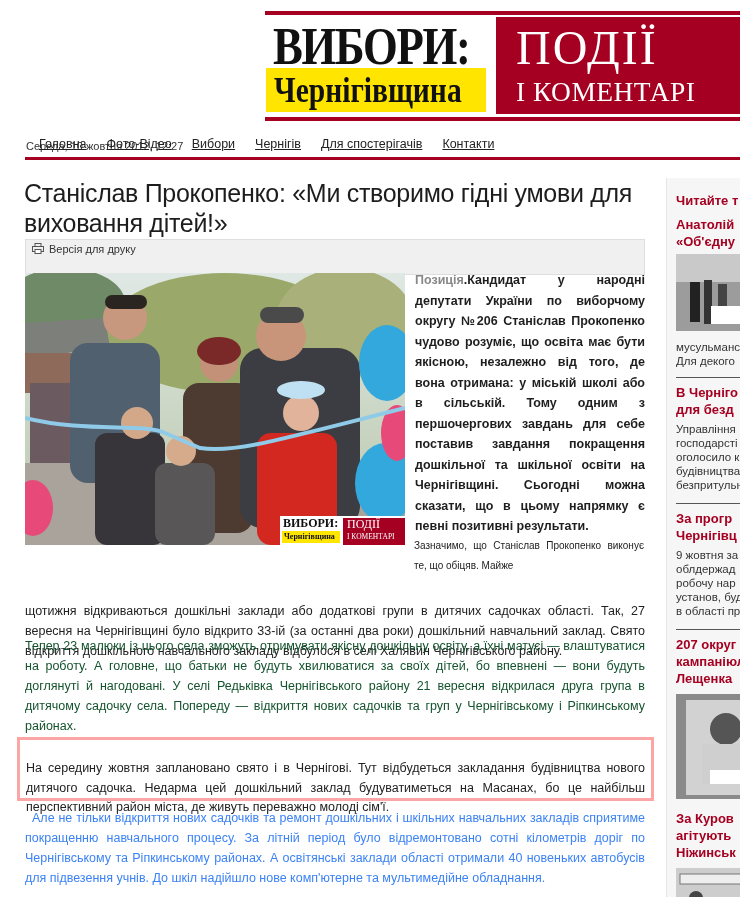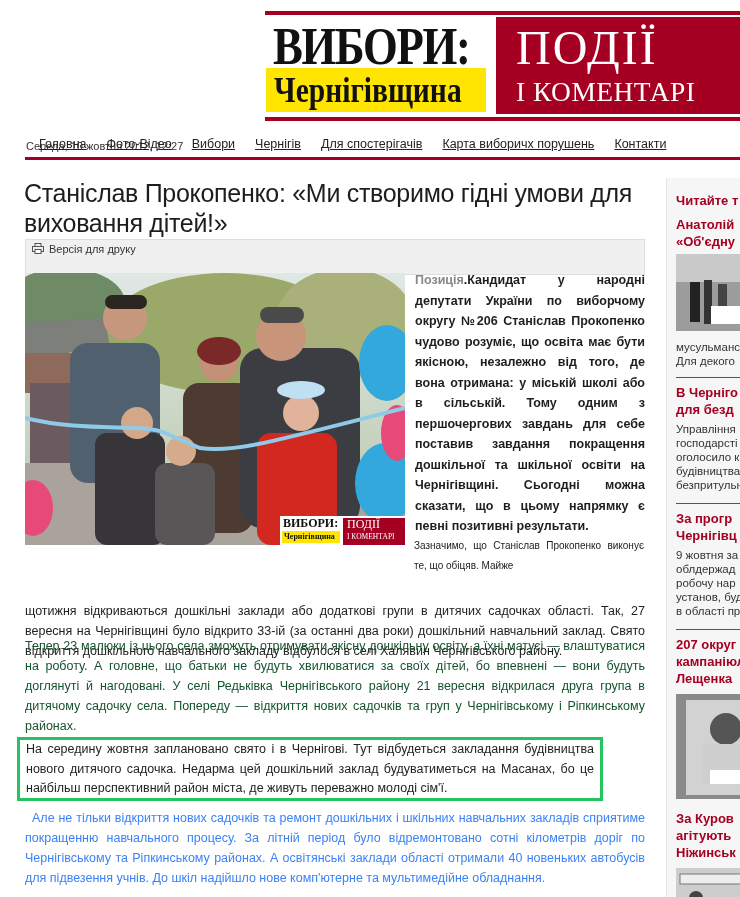--- a/index.html
+++ b/index.html
@@ -30,21 +30,21 @@
   .printbar .picon { display: inline-block; width: 12px; height: 11px; vertical-align: -1px; margin-right: 5px; }
 
   .photo { position: absolute; left: 25px; top: 273px; width: 380px; height: 272px; overflow: hidden; background: #8aa080; }
 
   .lead { position: absolute; left: 415px; top: 270px; width: 230px; font-size: 12.5px; line-height: 20.5px; font-weight: bold; text-align: justify; color: #1e1e1e; }
   .lead .tag { color: #888; }
 
   .p-zaz { position: absolute; left: 414px; top: 536px; width: 230px; font-size: 10px; line-height: 20px; text-align: justify; color: #222; }
   .p-cont { position: absolute; left: 25px; top: 576px; width: 620px; font-size: 12.5px; line-height: 20px; text-align: justify; color: #222; margin-top: 25px; }
   .p2 { position: absolute; left: 25px; top: 636px; width: 620px; font-size: 12.5px; line-height: 20px; text-align: justify; color: #14532d; }
-  .highlight { position: absolute; left: 17px; top: 737px; width: 586px; height: 64px; border: 3px solid #22c55e; padding: 0 6px; }
+  .highlight { position: absolute; left: 17px; top: 737px; width: 637px; height: 64px; border: 3px solid #fca5a5; padding: 19px 6px; }
   .highlight p { font-size: 12.5px; line-height: 19.5px; text-align: justify; color: #222; }
   .p4 { position: absolute; left: 25px; top: 808px; width: 620px; font-size: 12.5px; line-height: 20px; text-align: justify; color: #3b82f6; text-indent: 7px; }
 
   
   .sidebar { position: absolute; left: 666px; top: 178px; width: 90px; height: 730px; background: #f6f6f6; border-left: 1px solid #e6e6e6; overflow: hidden; }
   .sidebar .head { position: absolute; left: 9px; top: 15px; font-size: 13px; font-weight: bold; color: #a50021; white-space: nowrap; }
   .sb-item { position: absolute; left: 9px; width: 200px; }
   .sb-item h4 { font-size: 13px; line-height: 17px; color: #a50021; font-weight: bold; white-space: nowrap; }
   .sb-item p { font-size: 11.5px; line-height: 14px; color: #333; white-space: nowrap; }
   .sb-img { position: absolute; left: 9px; width: 120px; overflow: hidden; }
@@ -68,21 +68,20 @@
 
 <div class="date">Середа, 10 жовтня 2012, 12:27</div>
 
 <nav class="nav">
   <ul>
     <li>Головна</li>
     <li>Фото-Відео</li>
     <li>Вибори</li>
     <li>Чернігів</li>
     <li>Для спостерігачів</li>
-    <li>Карта виборичх порушень</li>
     <li>Контакти</li>
   </ul>
 </nav>
 
 <h1 class="title">Станіслав Прокопенко: «Ми створимо гідні умови для виховання дітей!»</h1>
 
 <div class="printbar">
   <span>
     <svg class="picon" viewBox="0 0 12 11">
       <rect x="3" y="0.5" width="6" height="3" fill="none" stroke="#555" stroke-width="1"></rect>

